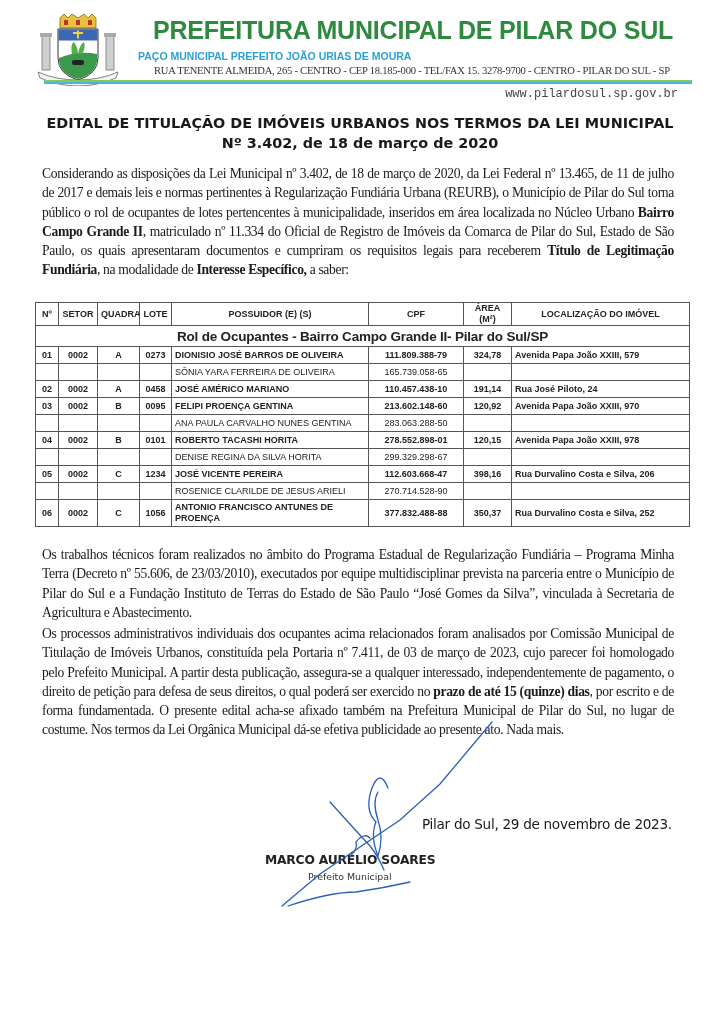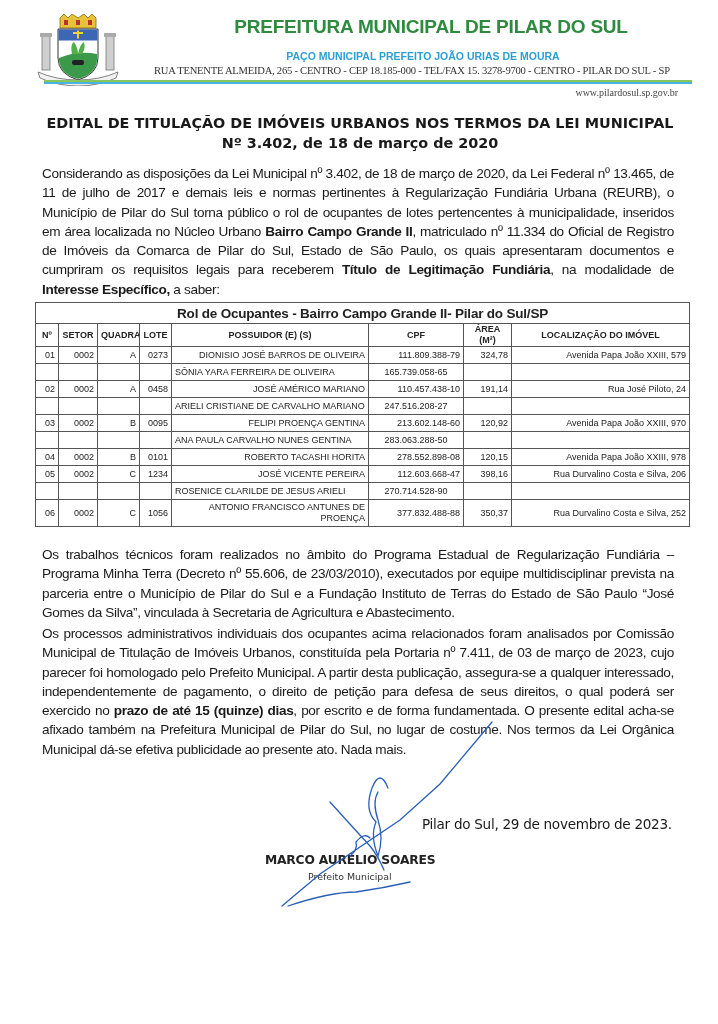--- a/index.html
+++ b/index.html
@@ -1,45 +1,45 @@
 <!DOCTYPE html>
 <html><head>
 <meta charset="utf-8">
 <style>
   html, body { margin: 0; padding: 0; }
   body { width: 718px; height: 1024px; background: #ffffff; position: relative; overflow: hidden; font-family: "DejaVu Sans", sans-serif; color: #1a1a1a; }
   .abs { position: absolute; }
 
   
   #logo { left: 36px; top: 14px; width: 84px; height: 72px; }
-  #hdr-title { left: 146px; top: 16px; width: 570px; text-align: center; font-family: "Liberation Sans", sans-serif; font-weight: bold; font-size: 19px; color: #2d8a3e; letter-spacing: -0.2px; white-space: nowrap; }
-  #hdr-sub { left: 138px; top: 50px; width: 570px; text-align: center; font-family: "Liberation Sans", sans-serif; font-weight: bold; font-size: 10.5px; color: #2c9fd6; white-space: nowrap; }
+  #hdr-title { left: 128px; top: 16px; width: 570px; text-align: center; font-family: "Liberation Sans", sans-serif; font-weight: bold; font-size: 25px; color: #2d8a3e; letter-spacing: -0.2px; white-space: nowrap; }
+  #hdr-sub { left: 138px; top: 50px; width: 570px; text-align: left; font-family: "Liberation Sans", sans-serif; font-weight: bold; font-size: 10.5px; color: #2c9fd6; white-space: nowrap; }
   #hdr-addr { left: 118px; top: 65px; width: 600px; font-family: Liberation Serif, serif; font-size: 10.6px; color: #333; white-space: nowrap; letter-spacing: -0.25px; margin-left: 36px; }
   #hdr-line-green { left: 44px; top: 80px; width: 648px; height: 2px; background: #86c65a; }
   #hdr-line-blue { left: 44px; top: 82px; width: 648px; height: 2px; background: #4bb3e0; }
-  #hdr-web { right: 40px; top: 87px; font-family: Liberation Serif, serif; font-size: 10px; color: #444; }
+  #hdr-web { right: 40px; top: 87px; font-family: Liberation Mono, monospace; font-size: 12px; color: #444; }
 
   
   #doc-title { left: 40px; top: 113px; width: 640px; text-align: center; font-family: "DejaVu Sans", sans-serif; font-weight: bold; font-size: 14.4px; line-height: 20px; color: #1a1a1a; }
 
   
-  .para { left: 42px; width: 632px; font-family: Liberation Sans, sans-serif; font-size: 13.6px; line-height: 19.3px; text-align: justify; color: #1a1a1a; letter-spacing: -0.35px; }
+  .para { left: 42px; width: 632px; font-family: Liberation Serif, serif; font-size: 13.6px; line-height: 19.3px; text-align: justify; color: #1a1a1a; letter-spacing: -0.35px; }
   #para1 { top: 164px; }
   #para2 { top: 545px; }
   #para3 { top: 624px; }
   b { font-weight: bold; }
 
   
   #table-wrap { left: 35px; top: 302px; width: 654px; }
   table { border-collapse: collapse; width: 654px; table-layout: fixed; font-family: "Liberation Sans", sans-serif; font-size: 9px; color: #222; }
   td, th { border: 1px solid #555; padding: 0 3px; height: 16px; line-height: 11px; overflow: hidden; }
   th { font-weight: bold; text-align: center; height: 17px; font-size: 9px; }
   th.caption { font-size: 13.5px; height: 20px; font-weight: bold; letter-spacing: -0.2px; }
   td.c { text-align: center; }
-  td.b { font-weight: normal; text-align: right; }
+  td.b { font-weight: bold; }
   tr.tall td { height: 26px; }
 
   
   #date { left: 422px; top: 793px; font-family: "DejaVu Sans", sans-serif; font-size: 13.6px; color: #1a1a1a; letter-spacing: -0.3px; margin-top: 23px; }
   #signer { left: 265px; top: 853px; font-family: "DejaVu Sans", sans-serif; font-size: 12.3px; font-weight: bold; color: #222; letter-spacing: -0.2px; }
   #signer-role { left: 308px; top: 871px; font-family: "DejaVu Sans", sans-serif; font-size: 9.4px; color: #333; }
   #signature { left: 260px; top: 660px; width: 260px; height: 250px; }
 </style>
 </head>
 <body>
@@ -89,32 +89,32 @@
         <col style="width:39px">
         <col style="width:42px">
         <col style="width:32px">
       <col style="width:197px">
         <col style="width:95px">
         <col style="width:48px">
         <col style="width:178px">
     </colgroup>
     <thead>
       <tr>
-          <th colspan="8" class="caption">Rol de Ocupantes - Bairro Campo Grande II- Pilar do Sul/SP</th>
-        </tr>
-      <tr>
         <th>Nº</th>
         <th>SETOR</th>
         <th>QUADRA</th>
         <th>LOTE</th>
         <th>POSSUIDOR (E) (S)</th>
         <th>CPF</th>
         <th>ÁREA (M²)</th>
         <th>LOCALIZAÇÃO DO IMÓVEL</th>
       </tr>
+      <tr>
+          <th colspan="8" class="caption">Rol de Ocupantes - Bairro Campo Grande II- Pilar do Sul/SP</th>
+        </tr>
     </thead>
     <tbody id="tbody">
         <tr>
           <td class="c b">01</td>
           <td class="c b">0002</td>
           <td class="c b">A</td>
           <td class="c b">0273</td>
           <td class="b">DIONISIO JOSÉ BARROS DE OLIVEIRA</td>
           <td class="c b">111.809.388-79</td>
           <td class="c b">324,78</td>
@@ -134,30 +134,20 @@
           <td class="c b">02</td>
           <td class="c b">0002</td>
           <td class="c b">A</td>
           <td class="c b">0458</td>
           <td class="b">JOSÉ AMÉRICO MARIANO</td>
           <td class="c b">110.457.438-10</td>
           <td class="c b">191,14</td>
           <td class="b">Rua José Piloto, 24</td>
         </tr>
         <tr>
-          <td class="c"></td>
-          <td class="c"></td>
-          <td class="c"></td>
-          <td class="c"></td>
-          <td class="">ARIELI CRISTIANE DE CARVALHO MARIANO</td>
-          <td class="c">247.516.208-27</td>
-          <td class="c"></td>
-          <td class=""></td>
-        </tr>
-        <tr>
           <td class="c b">03</td>
           <td class="c b">0002</td>
           <td class="c b">B</td>
           <td class="c b">0095</td>
           <td class="b">FELIPI PROENÇA GENTINA</td>
           <td class="c b">213.602.148-60</td>
           <td class="c b">120,92</td>
           <td class="b">Avenida Papa João XXIII, 970</td>
         </tr>
         <tr>
@@ -169,23 +159,33 @@
           <td class="c">283.063.288-50</td>
           <td class="c"></td>
           <td class=""></td>
         </tr>
         <tr>
           <td class="c b">04</td>
           <td class="c b">0002</td>
           <td class="c b">B</td>
           <td class="c b">0101</td>
           <td class="b">ROBERTO TACASHI HORITA</td>
-          <td class="c b">278.552.898-08</td>
+          <td class="c b">278.552.898-01</td>
           <td class="c b">120,15</td>
           <td class="b">Avenida Papa João XXIII, 978</td>
+        </tr>
+        <tr>
+          <td class="c"></td>
+          <td class="c"></td>
+          <td class="c"></td>
+          <td class="c"></td>
+          <td class="">DENISE REGINA DA SILVA HORITA</td>
+          <td class="c">299.329.298-67</td>
+          <td class="c"></td>
+          <td class=""></td>
         </tr>
         <tr>
           <td class="c b">05</td>
           <td class="c b">0002</td>
           <td class="c b">C</td>
           <td class="c b">1234</td>
           <td class="b">JOSÉ VICENTE PEREIRA</td>
           <td class="c b">112.603.668-47</td>
           <td class="c b">398,16</td>
           <td class="b">Rua Durvalino Costa e Silva, 206</td>

